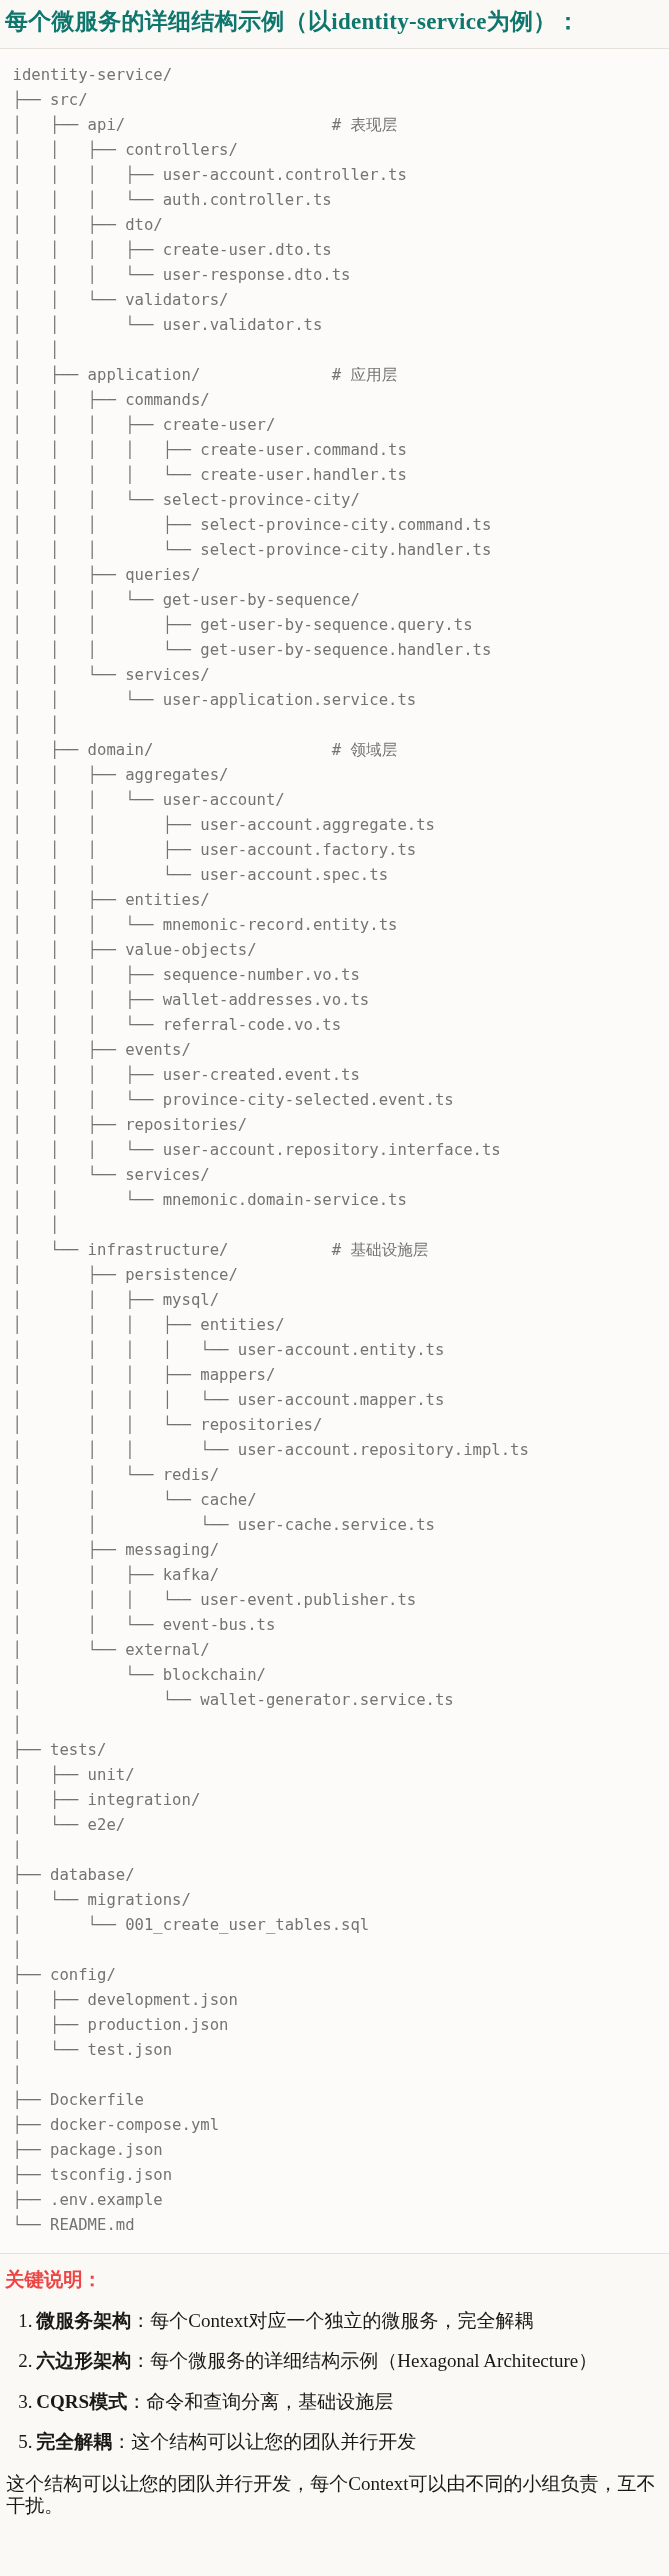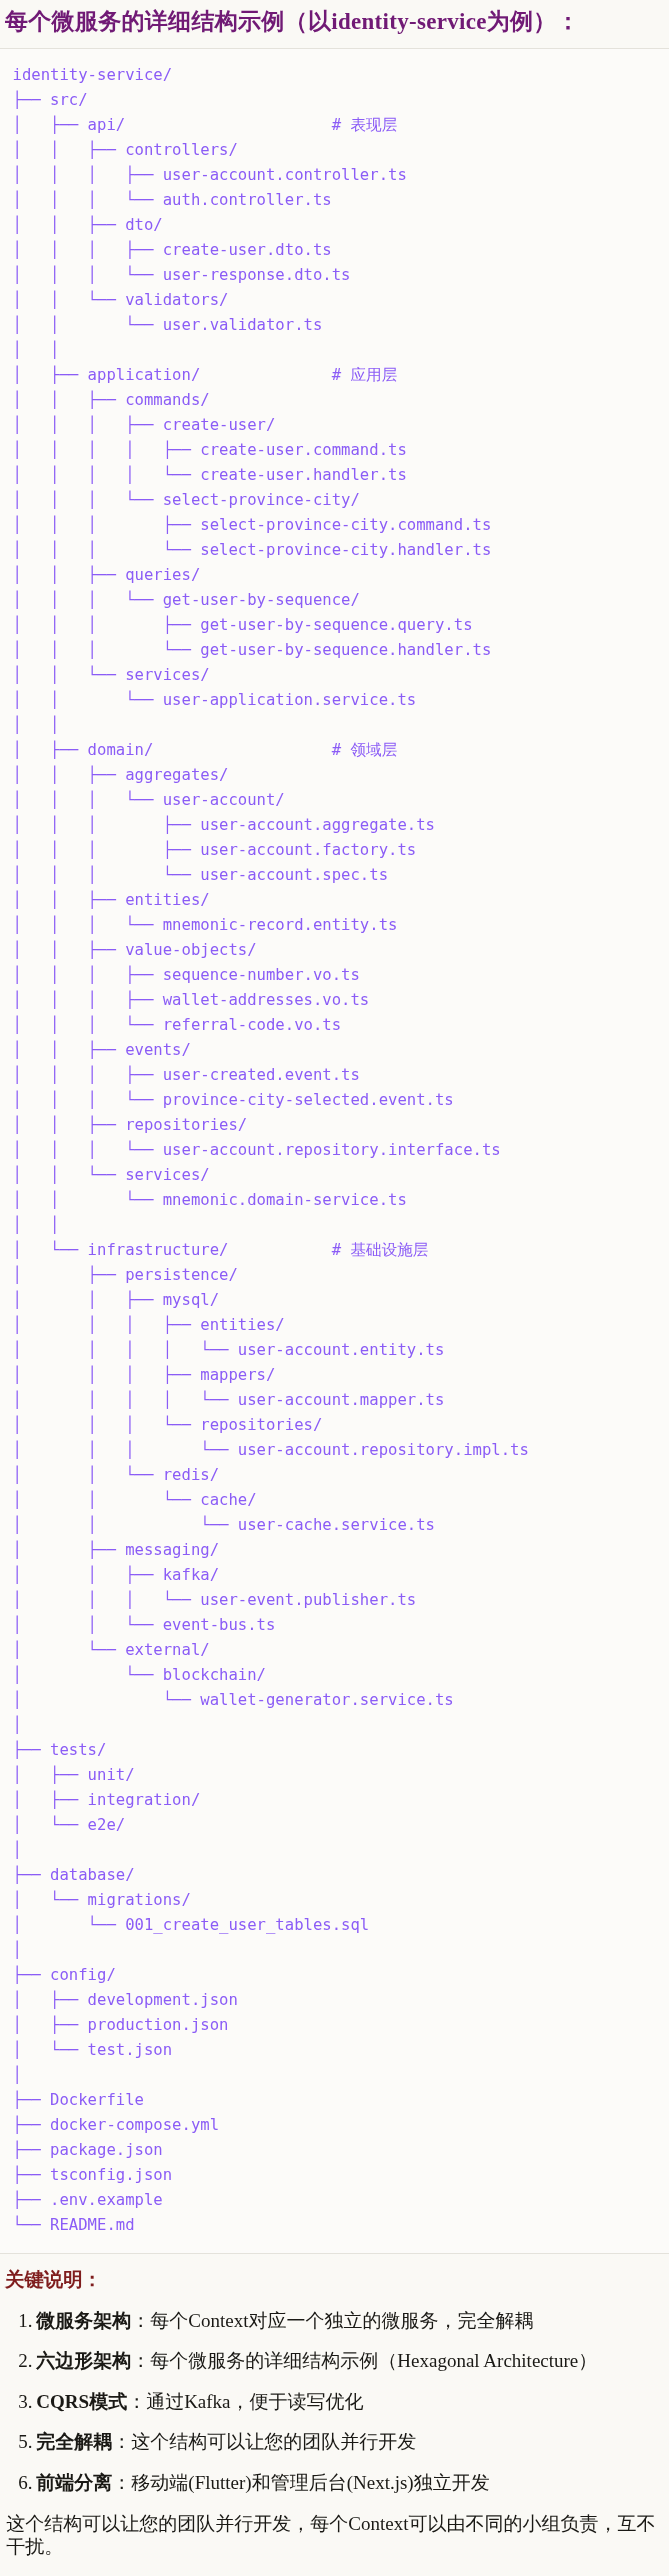--- a/index.html
+++ b/index.html
@@ -12,48 +12,48 @@
     overflow: hidden;
     box-sizing: border-box;
   }
   .doc { width: 669px; }
   .doc-title {
     margin: 0;
     padding: 8.1px 5px 0 5px;
     font-size: 23px;
     line-height: 28px;
     font-weight: bold;
-    color: #701a75;
+    color: #0f766e;
     letter-spacing: 0.3px;
   }
   .code-block {
     margin: 12px 0 0 0;
     background: #FCFBF9;
     border-top: 0.6px solid #E4E2DB;
     border-bottom: 0.6px solid #E4E2DB;
     padding: 14.4px 12.5px;
     box-sizing: border-box;
     width: 669px;
     overflow: hidden;
   }
   .code-block pre {
     margin: 0;
     font-family: "DejaVu Sans Mono", "Liberation Mono", monospace;
     font-size: 15.6px;
     line-height: 25px;
-    color: #8b5cf6;
+    color: #737373;
     white-space: pre;
   }
   .notes { padding: 0 5px; }
   .notes-heading {
     margin: 13.8px 0 0 0;
     font-size: 19.4px;
     line-height: 24px;
     font-weight: bold;
-    color: #7f1d1d;
+    color: #ef4444;
   }
   .notes-list { margin: 12px; padding: 0; list-style: none; }
   .notes-list li {
     margin: 18px 0 0 1.3px;
     font-size: 19px;
     line-height: 22.5px;
   }
   .notes-list .num { margin-right: 3.8px; }
   .notes-list .term { font-weight: bold; }
   .closing-para {
@@ -165,27 +165,24 @@
     <h4 class="notes-heading">关键说明：</h4>
 
     <ol class="notes-list">
       <li>
         <span class="num">1.</span><span class="term">微服务架构</span><span class="sep">：</span><span class="desc">每个Context对应一个独立的微服务，完全解耦</span>
       </li>
       <li>
         <span class="num">2.</span><span class="term">六边形架构</span><span class="sep">：</span><span class="desc">每个微服务的详细结构示例（Hexagonal Architecture）</span>
       </li>
       <li>
-        <span class="num">3.</span><span class="term">CQRS模式</span><span class="sep">：</span><span class="desc">通过Kafka，便于读写优化</span>
+        <span class="num">3.</span><span class="term">CQRS模式</span><span class="sep">：</span><span class="desc">命令和查询分离，基础设施层</span>
       </li>
       <li>
         <span class="num">5.</span><span class="term">完全解耦</span><span class="sep">：</span><span class="desc">这个结构可以让您的团队并行开发</span>
-      </li>
-      <li>
-        <span class="num">6.</span><span class="term">前端分离</span><span class="sep">：</span><span class="desc">移动端(Flutter)和管理后台(Next.js)独立开发</span>
       </li>
     </ol>
 
     <p class="closing-para">这个结构可以让您的团队并行开发，每个Context可以由不同的小组负责，互不干扰。</p>
 
   </div>
 
 </div>
 
 

